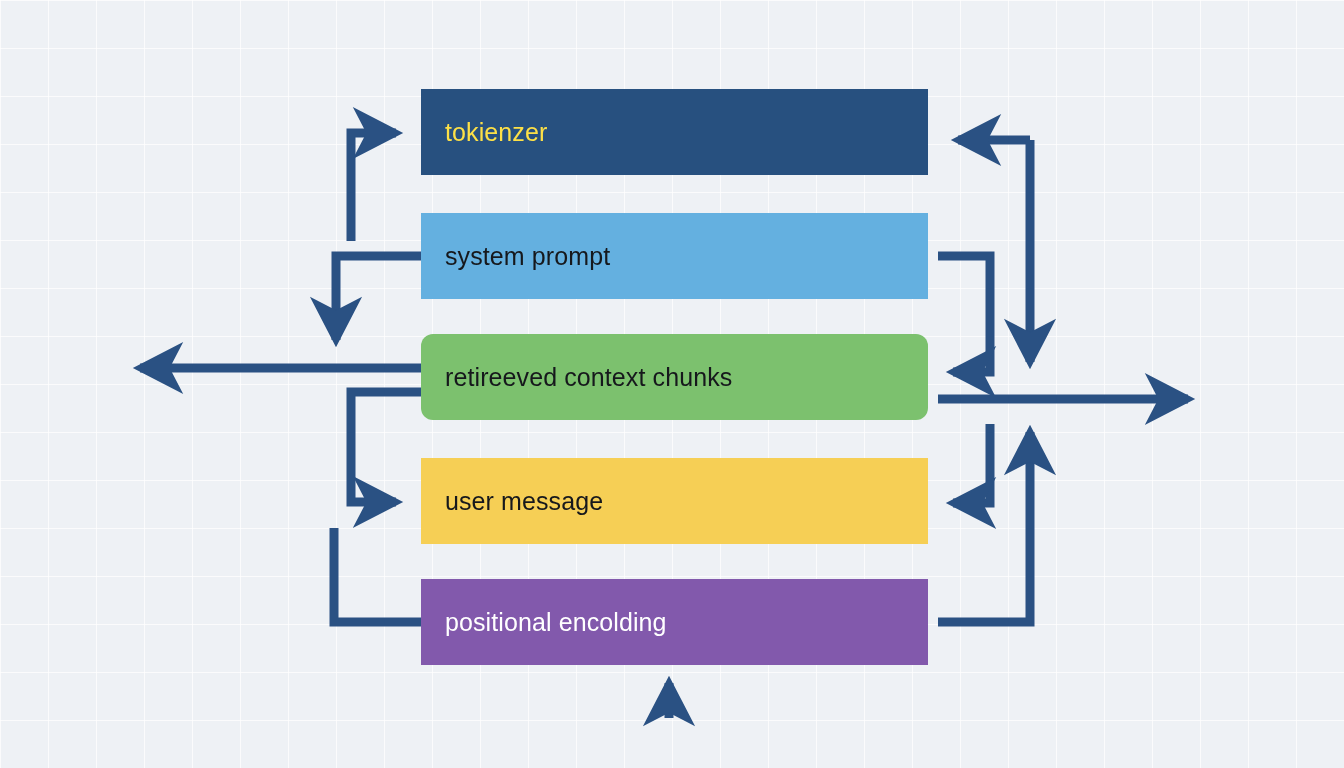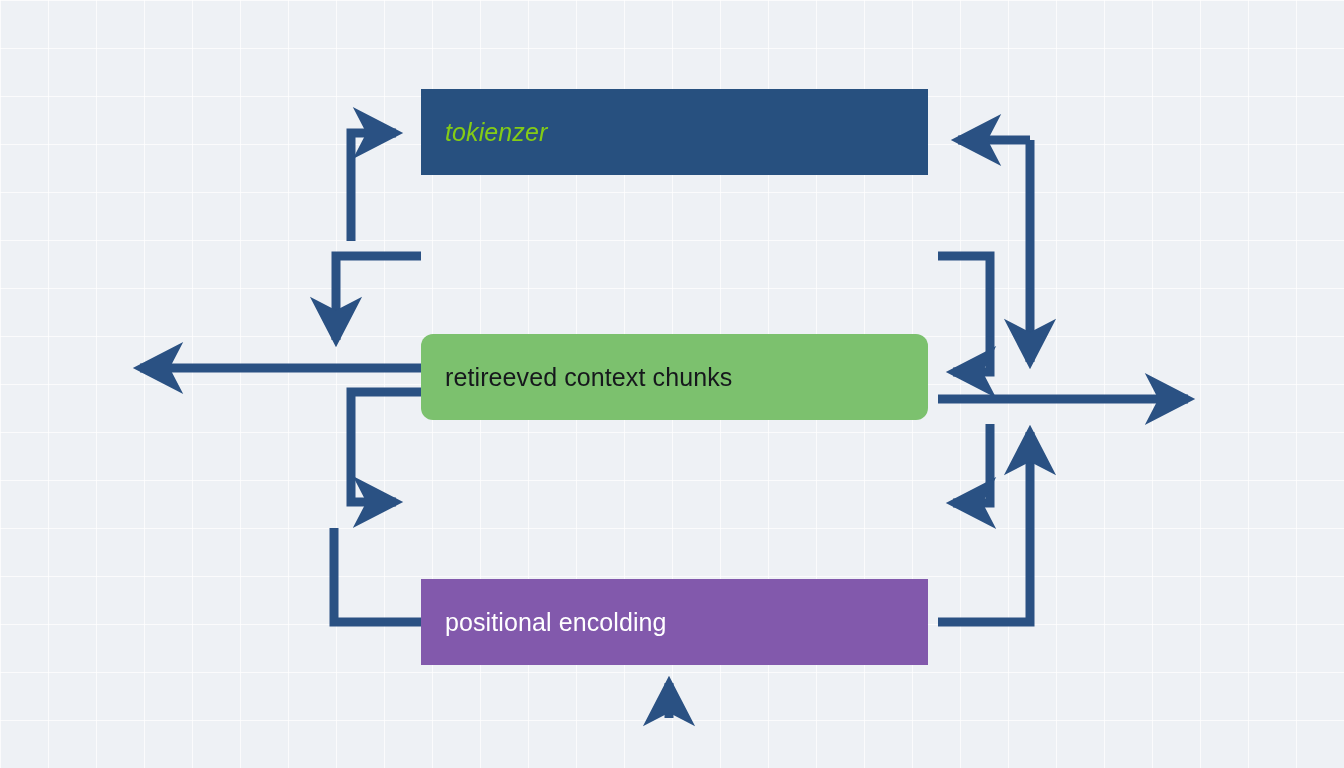--- a/index.html
+++ b/index.html
@@ -95,26 +95,32 @@
 
       <path d="M990,424 L990,503 L953,503" marker-end="url(#ah-l)"></path>
 
       <path d="M938,622 L1030,622 L1030,432" marker-end="url(#ah-u)"></path>
 
       <path d="M669,718 L669,683" marker-end="url(#ah-u)"></path>
     </g>
   </svg>
 
   <div class="node-box n0" style="background: rgb(39, 80, 127);">
-    <span class="node-label light-text" style="color: #84cc16; font-style: italic;">tokienzer</span>
+    <span class="node-label light-text" style="color: #fde047;">tokienzer</span>
   </div>
 
+  <div class="node-box n1" style="background: rgb(100, 176, 224);">
+    <span class="node-label dark-text" style="color: rgb(22, 24, 28);">system prompt</span>
+  </div>
 
   <div class="node-box n2" style="background: rgb(124, 193, 110); border-radius: 12px;">
     <span class="node-label dark-text" style="color: rgb(22, 24, 28);">retireeved context chunks</span>
   </div>
 
+  <div class="node-box n3" style="background: rgb(246, 207, 85);">
+    <span class="node-label dark-text" style="color: rgb(22, 24, 28);">user message</span>
+  </div>
 
   <div class="node-box n4" style="background: rgb(130, 89, 172); text-align: center;">
     <span class="node-label light-text" style="color: rgb(255, 255, 255);">positional encolding</span>
   </div>
 
 </div>
 
 </body></html>

